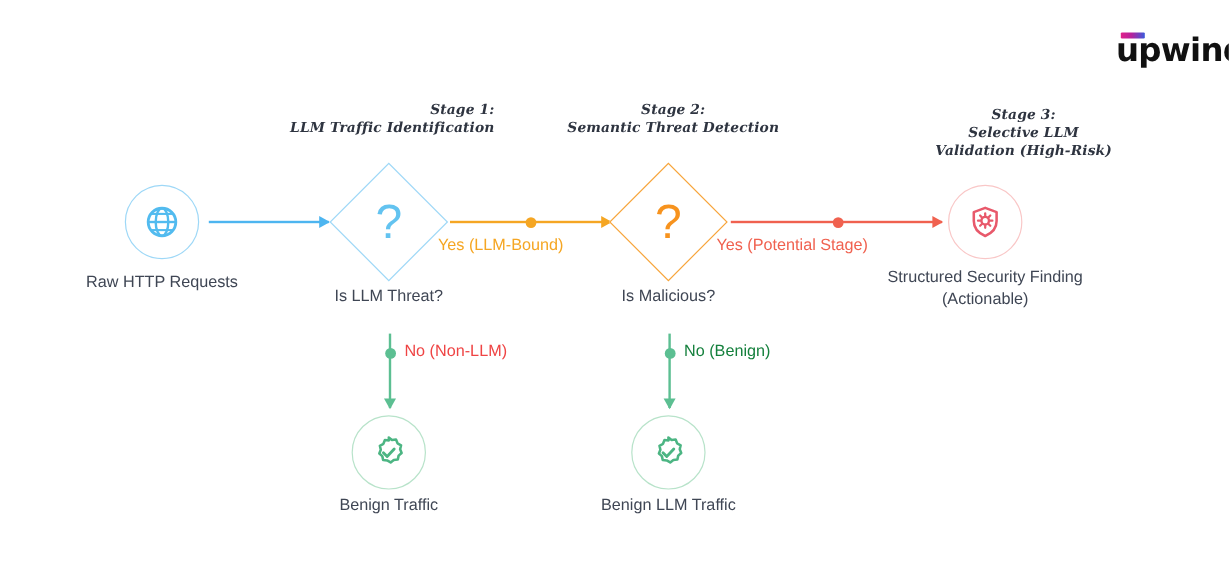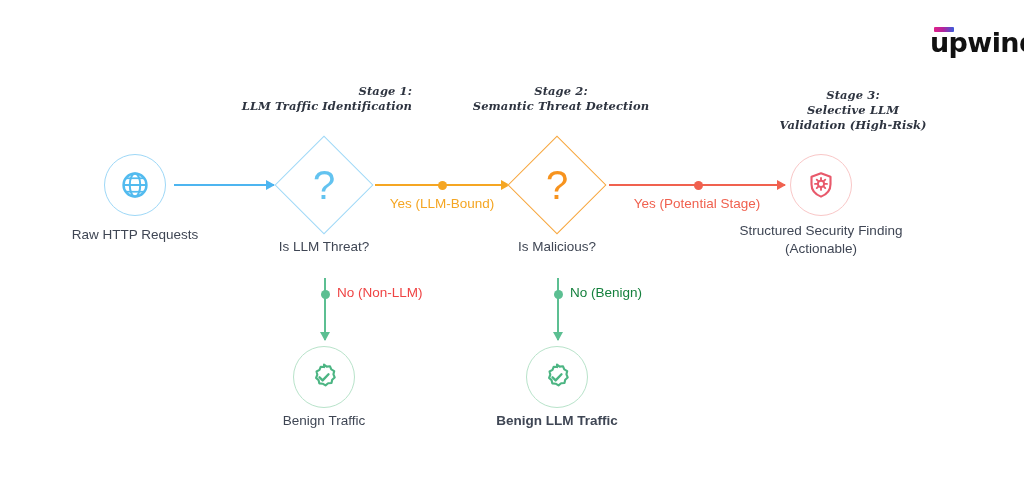--- a/index.html
+++ b/index.html
@@ -170,21 +170,21 @@
     background: currentColor;
   }
 
   .edge-label {
     position: absolute;
     font-family: "Liberation Sans", sans-serif;
     font-size: 13.5px;
     line-height: 18px;
     white-space: nowrap;
   }
-  .edge-label.centered { text-align: center; }
+  .edge-label.centered { text-align: left; }
 </style>
 </head>
 <body>
 
 <div class="logo">
   <div class="logo-bar"></div>
   <div class="logo-text">upwind</div>
 </div>
 
 <div class="stage-cap" id="stage1-caption">Stage 1:
@@ -254,21 +254,21 @@
   <div class="head"></div>
 </div>
 <div class="edge-label" style="left:570px; top:284px; color:#15803d;">No (Benign)</div>
 
 <div class="circle-node green" style="left:526px; top:346px;">
   <svg width="30" height="30" viewBox="0 0 24 24">
     <path d="M12 2.1 l2.15 1.62 2.67 -0.27 1.0 2.5 2.36 1.3 -0.62 2.62 0.99 2.5 -2.0 1.78 -0.55 2.64 -2.68 0.23 -2.1 1.68 -2.32 -1.35 -2.68 -0.23 -0.55 -2.64 -2.0 -1.78 0.99 -2.5 -0.62 -2.62 2.36 -1.3 1.0 -2.5 2.67 0.27 z" fill="none" stroke="#4cb583" stroke-width="1.7" stroke-linejoin="round"></path>
     <path d="M8.4 12.2 l2.5 2.5 4.7 -4.9" fill="none" stroke="#4cb583" stroke-width="1.9" stroke-linecap="round" stroke-linejoin="round"></path>
   </svg>
 </div>
-<div class="node-label" style="left:477px; top:412px; width:160px;font-weight:bold;">Benign LLM Traffic</div>
+<div class="node-label" style="left:477px; top:412px; width:160px;">Benign LLM Traffic</div>
 
 <div class="circle-node red" style="left:790px; top:154px;">
   <svg width="30" height="30" viewBox="0 0 24 24">
     <path d="M12 2.6 L19.6 5.4 V11.4 C19.6 16.3 16.3 19.6 12 21.3 C7.7 19.6 4.4 16.3 4.4 11.4 V5.4 Z" fill="none" stroke="#e8596b" stroke-width="1.7" stroke-linejoin="round"></path>
     <circle cx="12" cy="11.1" r="2.5" fill="none" stroke="#e8596b" stroke-width="1.6"></circle>
     <g stroke="#e8596b" stroke-width="1.5" stroke-linecap="round">
       <line x1="12" y1="6.3" x2="12" y2="8.0"></line>
       <line x1="12" y1="14.2" x2="12" y2="15.9"></line>
       <line x1="7.2" y1="11.1" x2="8.9" y2="11.1"></line>
       <line x1="15.1" y1="11.1" x2="16.8" y2="11.1"></line>

